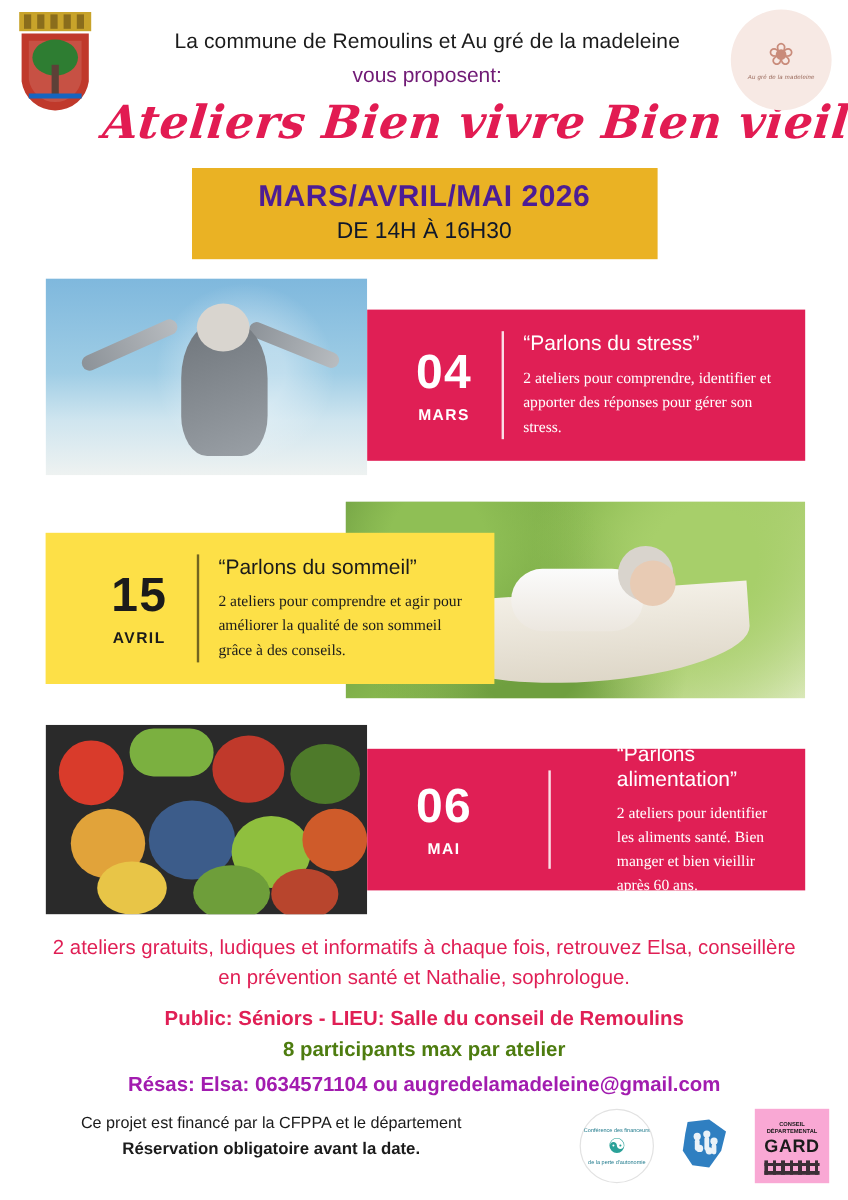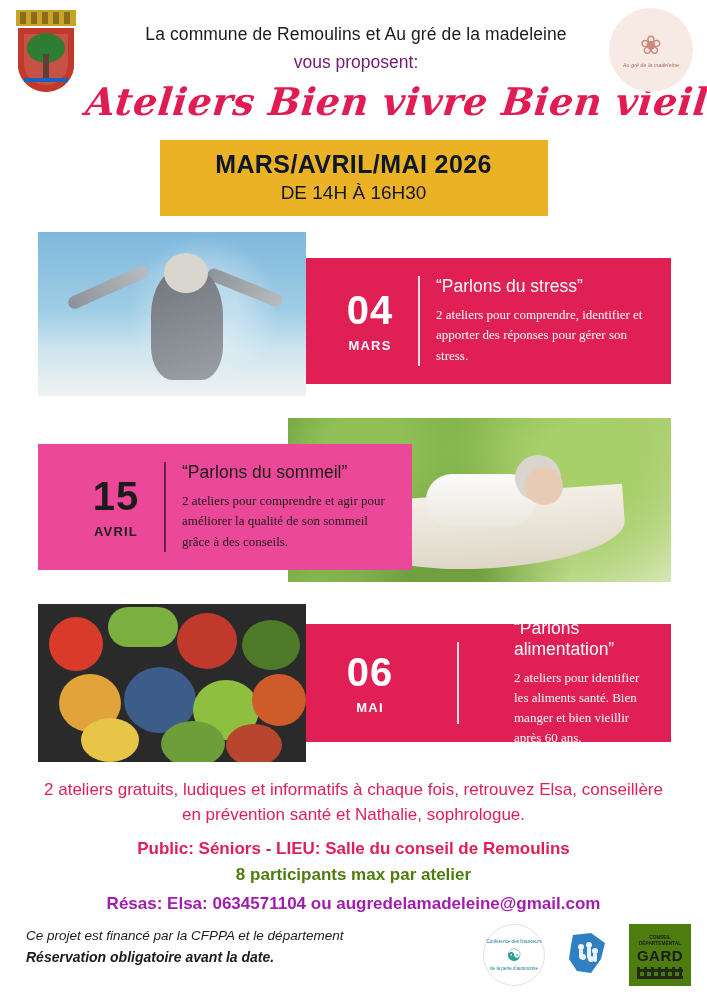--- a/index.html
+++ b/index.html
@@ -84,21 +84,21 @@
   .date-banner {
     margin: 8px auto 0;
     width: 388px;
     background: #eab224;
     padding: 10px 0 12px;
     text-align: center;
   }
   .date-banner .main {
     font-size: 25px;
     font-weight: bold;
-    color: #0f172a;
+    color: #4c1d95;
     letter-spacing: 0.4px;
   }
   .date-banner .sub {
     font-size: 19px;
     color: #0f172a;
     margin-top: 3px;
   }
 
   
   .sessions { position: relative; margin-top: 16px; height: 540px; }
@@ -109,21 +109,21 @@
     position: absolute;
     overflow: hidden;
   }
   .card {
     position: absolute;
     display: flex;
     align-items: center;
     padding: 14px 18px;
   }
   .card.pink { background: #e0१; background: #e01f55; color: #fff; }
-  .card.yellow { background: #ec4899; color: #1b1b1b; padding-left: 32px; }
+  .card.yellow { background: #fde047; color: #1b1b1b; padding-left: 32px; }
 
   .daybox {
     width: 92px;
     text-align: center;
     flex: 0 0 92px;
   }
   .daybox .num {
     font-size: 40px;
     font-weight: bold;
     line-height: 1;
@@ -274,21 +274,21 @@
   
   .footer {
     position: absolute;
     left: 0; right: 0; bottom: 10px;
     height: 66px;
   }
   .footer .ftxt {
     position: absolute;
     left: 26px; top: 4px;
     width: 400px;
-    font-style: italic;
+    text-align: center;
   }
   .footer .f1 { font-size: 13.5px; color: #1b1b1b; }
   .footer .f2 { font-size: 14px; font-weight: bold; color: #1b1b1b; margin-top: 6px; }
 
   .logos { position: absolute; right: 16px; top: 0; display: flex; align-items: center; gap: 14px; }
 
   .logo-cfppa {
     width: 62px; height: 62px; border-radius: 50%;
     background: #fff; border: 1px solid #e2e2e2;
     display: flex; flex-direction: column; align-items: center; justify-content: center;
@@ -299,21 +299,21 @@
   .logo-cfppa .b { font-size: 4.6px; color: #1f7a8c; line-height: 1.2; }
 
   .logo-dept {
     width: 56px; height: 56px;
     display: flex; align-items: center; justify-content: center;
   }
   .logo-dept svg { display: block; }
 
   .logo-gard {
     width: 62px; height: 62px;
-    background: #4d7c0f;
+    background: #f9a8d4;
     display: flex; flex-direction: column; align-items: center; justify-content: center;
     text-align: center;
     padding-top: 4px;
   }
   .logo-gard .small { font-size: 4.8px; font-weight: bold; color: #1b1b1b; line-height: 1.25; }
   .logo-gard .big { font-size: 15px; font-weight: bold; color: #1b1b1b; letter-spacing: 0.5px; line-height: 1; margin-top: 1px;}
   .logo-gard .bars {
     margin-top: 4px;
     width: 46px; height: 12px;
     background:

